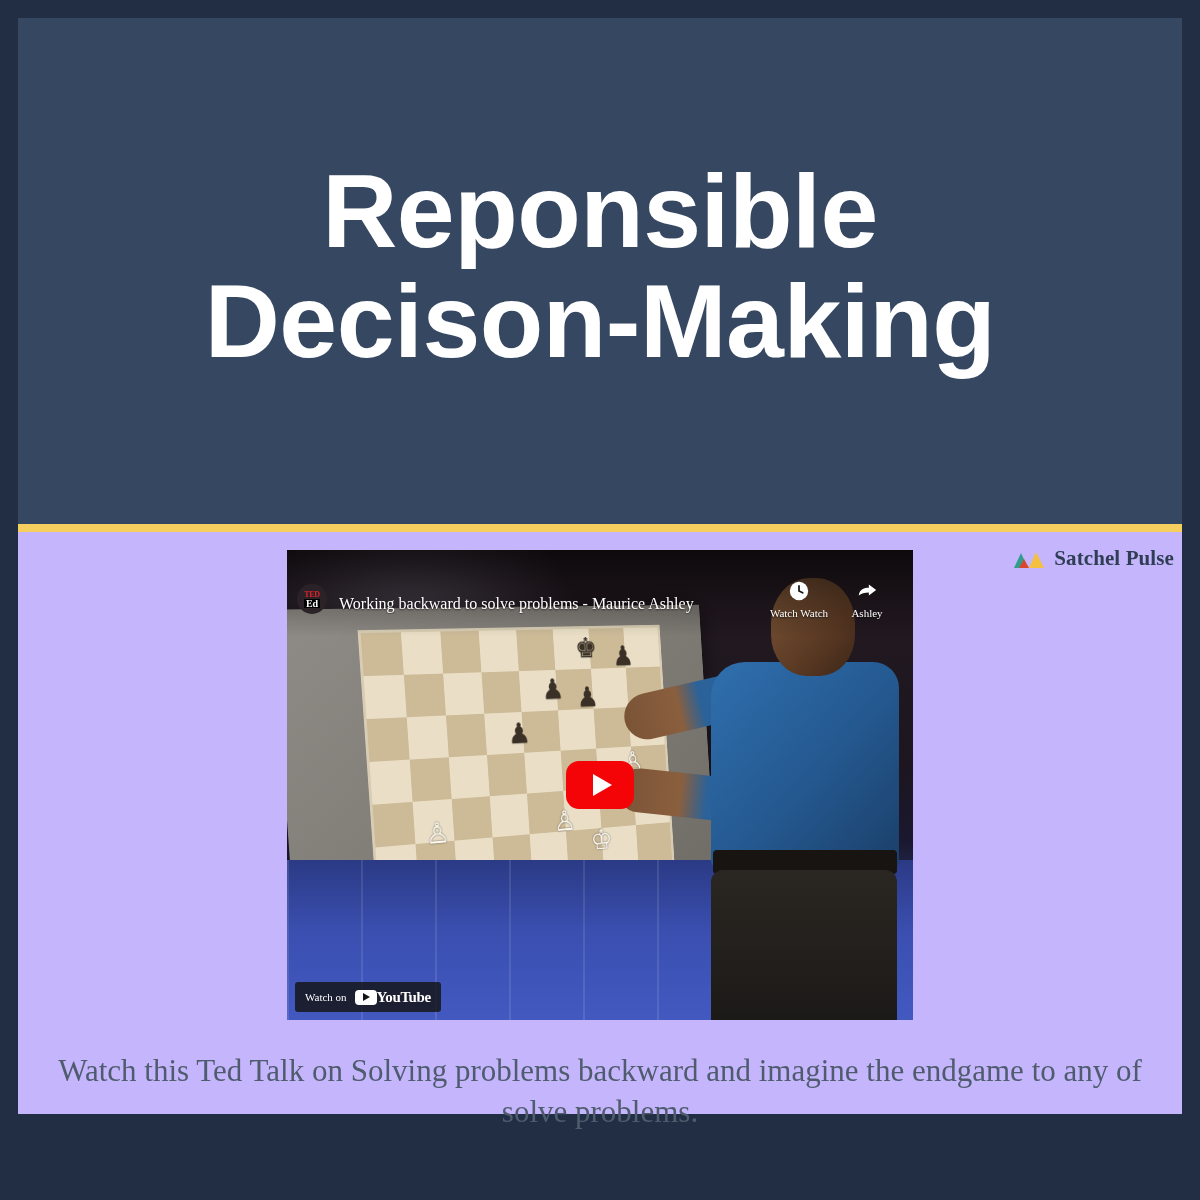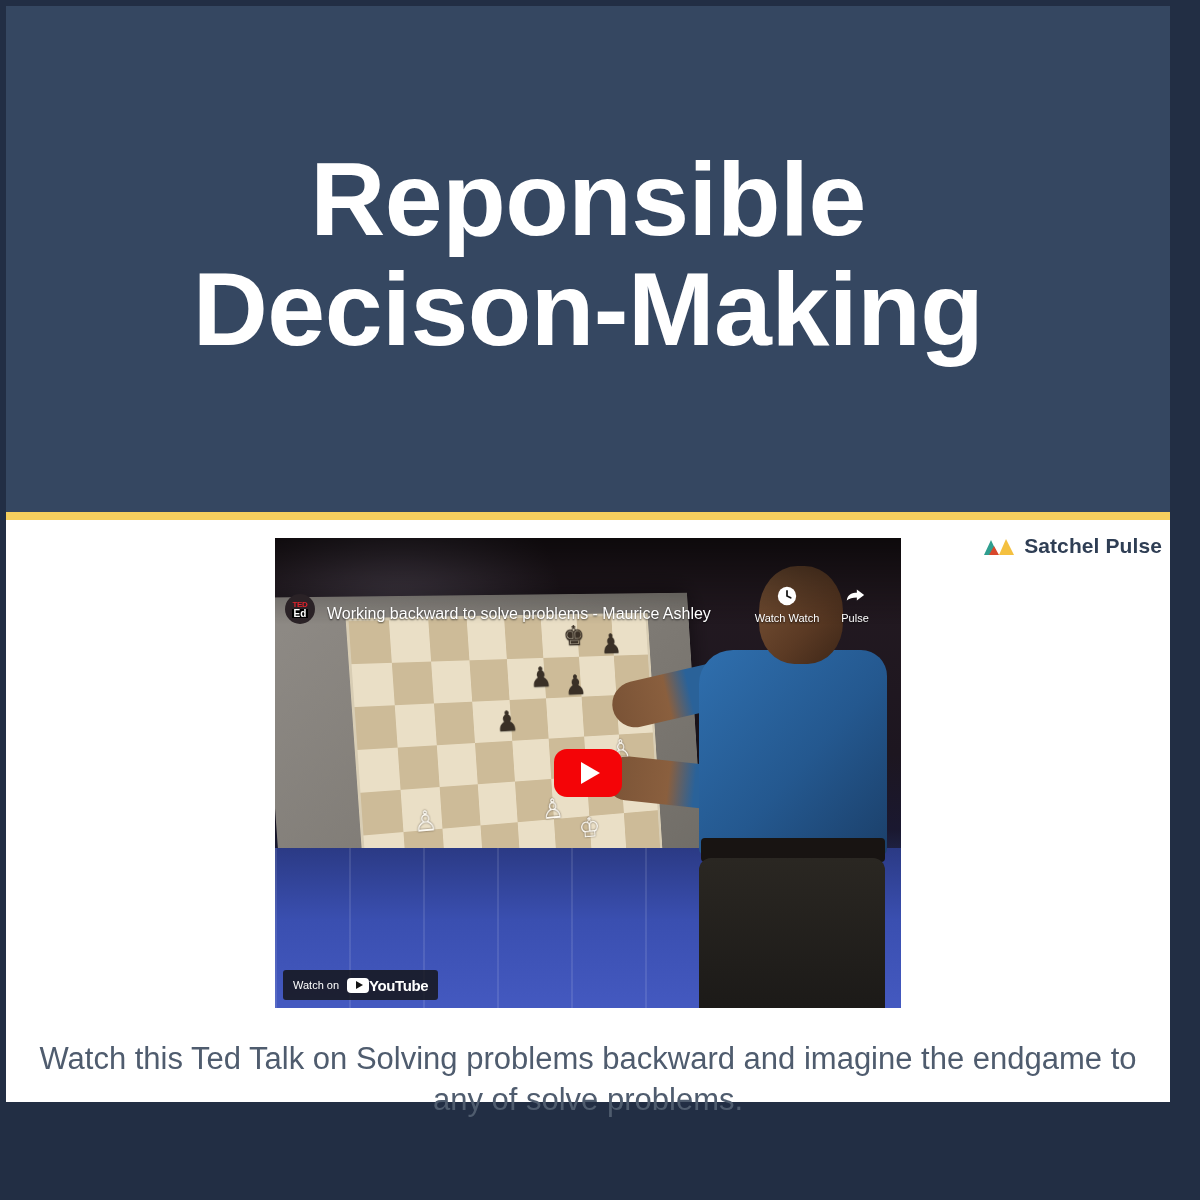--- a/index.html
+++ b/index.html
@@ -13,21 +13,21 @@
     font-family: "Liberation Sans", sans-serif;
     background: #222e44;
   }
 
   .slide {
     position: relative;
     width: 1200px;
     height: 1200px;
     background: #222e44;
     box-sizing: border-box;
-    padding: 6px;
+    padding: 18px;
   }
 
   
   .header {
     position: relative;
     width: 1164px;
     height: 506px;
     background: #354761;
     box-sizing: border-box;
     display: flex;
@@ -63,22 +63,23 @@
     width: 1164px;
     height: 8px;
     background: #f6cf5e;
   }
 
   
   .content {
     position: relative;
     width: 1164px;
     height: 582px;
-    background: #ffffff;
+    background: #c4b5fd;
     box-sizing: border-box;
+    font-family: Liberation Serif, serif;
   }
 
   
   .brand {
     position: absolute;
     top: 14px;
     right: 8px;
     display: flex;
     align-items: center;
     gap: 9px;
@@ -248,21 +249,21 @@
   }
 
   
   .v-topbar {
     position: absolute;
     left: 0; top: 0;
     width: 100%;
     height: 86px;
     background: linear-gradient(to bottom, rgba(0,0,0,0.62) 0%, rgba(0,0,0,0.26) 55%, rgba(0,0,0,0) 100%);
     display: flex;
-    align-items: flex-end;
+    align-items: center;
     padding: 10px 12px 0 10px;
     box-sizing: border-box;
   }
   .channel-avatar {
     width: 30px;
     height: 30px;
     border-radius: 50%;
     background: #2a2226;
     flex: 0 0 auto;
     display: flex;
@@ -466,21 +467,21 @@
             <circle cx="12" cy="12" r="10" fill="#ffffff"></circle>
             <path d="M12 6.5 L12 12 L16 14" stroke="#141414" stroke-width="1.9" fill="none" stroke-linecap="round"></path>
           </svg>
           <span class="lbl">Watch Watch</span>
         </div>
 
         <div class="v-action">
           <svg width="22" height="22" viewBox="0 0 24 24">
             <path d="M3 17 C4 10, 9 8.5, 14 8.5 L14 5 L22 11 L14 17 L14 13.5 C9.5 13.5, 5.5 14.5, 3 17 Z" fill="#ffffff"></path>
           </svg>
-          <span class="lbl">Pulse</span>
+          <span class="lbl">Ashley</span>
         </div>
       </div>
 
       <div class="play-btn">
         <div class="play-tri"></div>
       </div>
 
       <div class="watch-on">
         <span class="wtxt">Watch on</span>
         <span class="yt-logo">

